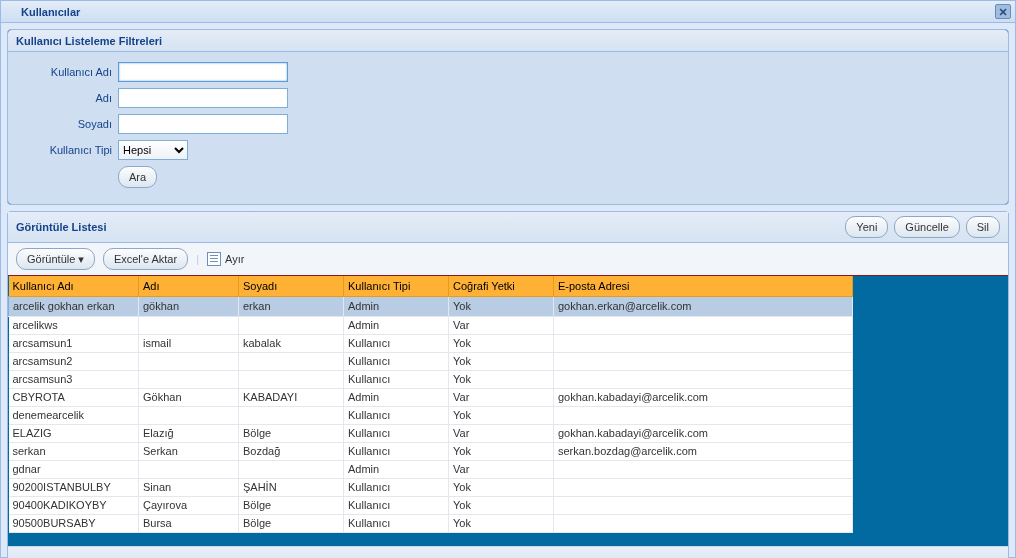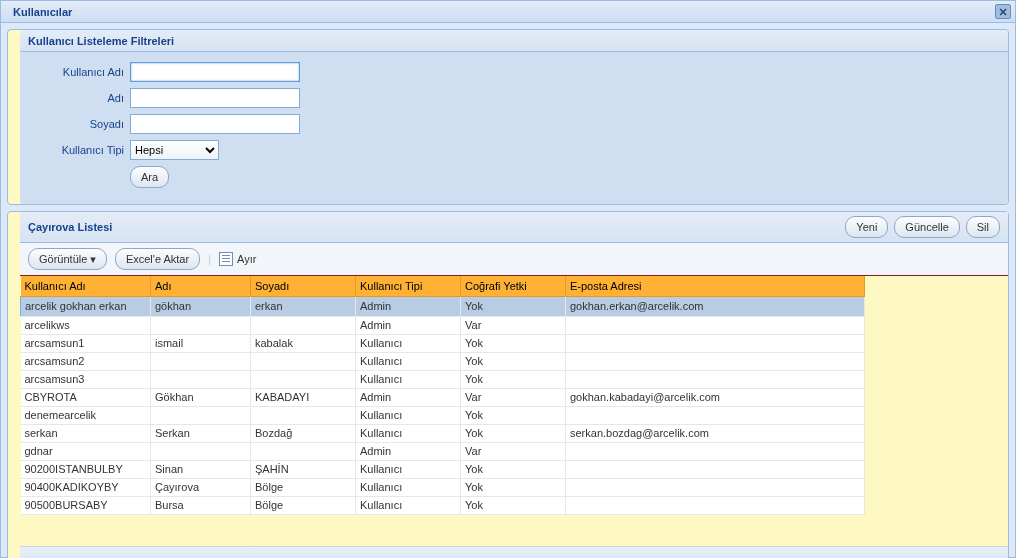--- a/index.html
+++ b/index.html
@@ -1,28 +1,28 @@
 <!DOCTYPE html>
 <html><head>
 <meta charset="utf-8">
 <style>
   * { box-sizing: border-box; font-family: Tahoma, Verdana, Arial, sans-serif; font-size: 11px; }
   body { margin: 0; padding: 0; width: 1016px; height: 558px; background: #ffffff; color: #333; }
   .window { border: 1px solid #99bbe8; width: 1016px; height: 558px; position: relative; background: #dfe8f6; }
-  .title-bar { height: 22px; line-height: 22px; padding: 0 12px; background: linear-gradient(#e4ecf7,#cddef3); color: #15428b; font-weight: bold; border-bottom: 1px solid #99bbe8; position: relative; }
+  .title-bar { height: 22px; line-height: 22px; padding: 0 20px; background: linear-gradient(#e4ecf7,#cddef3); color: #15428b; font-weight: bold; border-bottom: 1px solid #99bbe8; position: relative; }
   .title-bar .close { position: absolute; right: 4px; top: 3px; width: 16px; height: 15px; background: #9ebde0; border: 1px solid #6a8bb8; border-radius: 2px; display:flex; align-items:center; justify-content:center; color:#2c4d7a; font-weight:bold; cursor:pointer; }
   .body { padding: 6px; }
-  .panel { border: 1px solid #99bbe8; border-radius: 4px; background: #fef9c3; margin-bottom: 6px; padding-left: 12px; }
+  .panel { border: 1px solid #99bbe8; border-radius: 4px; background: #0369a1; margin-bottom: 6px; }
   .panel-head { height: 22px; line-height: 22px; padding: 0 8px; color: #15428b; font-weight: bold; background: linear-gradient(#e4ecf7,#d6e3f2); border-bottom: 1px solid #99bbe8; border-radius: 4px 4px 0 0; }
   .panel-body { padding: 10px; background: #cfdff1; border-radius: 0 0 4px 4px; }
   .form-row { display: flex; align-items: center; margin-bottom: 6px; }
   .form-label { width: 100px; text-align: right; padding-right: 6px; color: #15428b; }
   .txt { height: 20px; width: 170px; border: 1px solid #7eadd9; background: #fff; padding: 0 3px; }
   .txt.focused { border: 1px solid #5b9dd9; box-shadow: 0 0 2px #5b9dd9 inset; }
-  .sel { height: 20px; width: 89px; border: 1px solid #7eadd9; background: linear-gradient(#fff,#eef2f7); }
+  .sel { height: 20px; width: 70px; border: 1px solid #7eadd9; background: linear-gradient(#fff,#eef2f7); }
   .btn { height: 22px; padding: 0 10px; border: 1px solid #8ba8c8; background: linear-gradient(#fdfdfd,#dce6f0); border-radius: 10px; cursor: pointer; color: #333; }
   .list-top { display:flex; align-items:center; justify-content: space-between; padding: 4px 8px; background: linear-gradient(#e4ecf7,#d6e3f2); border-bottom:1px solid #99bbe8; }
   .list-top .right { display:flex; gap:6px; }
   .toolbar { display:flex; align-items:center; gap:8px; padding:5px 8px; border-bottom:1px solid #7f1d1d; background:#f2f6fb; }
   .toolbar .tb { display:flex; align-items:center; gap:4px; cursor:pointer; color:#333; }
   .icon-box { width:14px; height:14px; display:inline-block; }
   .icon-box.doc { border:1px solid #6e8fb8; background:#fff; position:relative; }
   .icon-box.doc::after { content:""; position:absolute; left:2px; top:2px; right:2px; height:1px; background:#6e8fb8; box-shadow:0 3px 0 #6e8fb8,0 6px 0 #6e8fb8; }
 
   .grid-wrap { position: relative; height: 270px; overflow: hidden; display:flex; }
@@ -72,21 +72,21 @@
         </div>
         <div class="form-row">
           <div class="form-label"></div>
           <button class="btn">Ara</button>
         </div>
       </div>
     </div>
 
     <div class="panel list-panel">
       <div class="list-top">
-        <span style="color:#15428b;font-weight:bold">Çayırova Listesi</span>
+        <span style="color:#15428b;font-weight:bold">Görüntüle Listesi</span>
         <div class="right">
           <button class="btn">Yeni</button>
           <button class="btn">Güncelle</button>
           <button class="btn">Sil</button>
         </div>
       </div>
 
       <div class="toolbar">
         <button class="btn">Görüntüle ▾</button>
         <button class="btn">Excel'e Aktar</button>
@@ -161,20 +161,28 @@
                 </tr>
                 <tr>
                   <td>denemearcelik</td>
                   <td></td>
                   <td></td>
                   <td>Kullanıcı</td>
                   <td>Yok</td>
                   <td></td>
                 </tr>
                 <tr>
+                  <td>ELAZIG</td>
+                  <td>Elazığ</td>
+                  <td>Bölge</td>
+                  <td>Kullanıcı</td>
+                  <td>Var</td>
+                  <td>gokhan.kabadayi@arcelik.com</td>
+                </tr>
+                <tr>
                   <td>serkan</td>
                   <td>Serkan</td>
                   <td>Bozdağ</td>
                   <td>Kullanıcı</td>
                   <td>Yok</td>
                   <td>serkan.bozdag@arcelik.com</td>
                 </tr>
                 <tr>
                   <td>gdnar</td>
                   <td></td>

